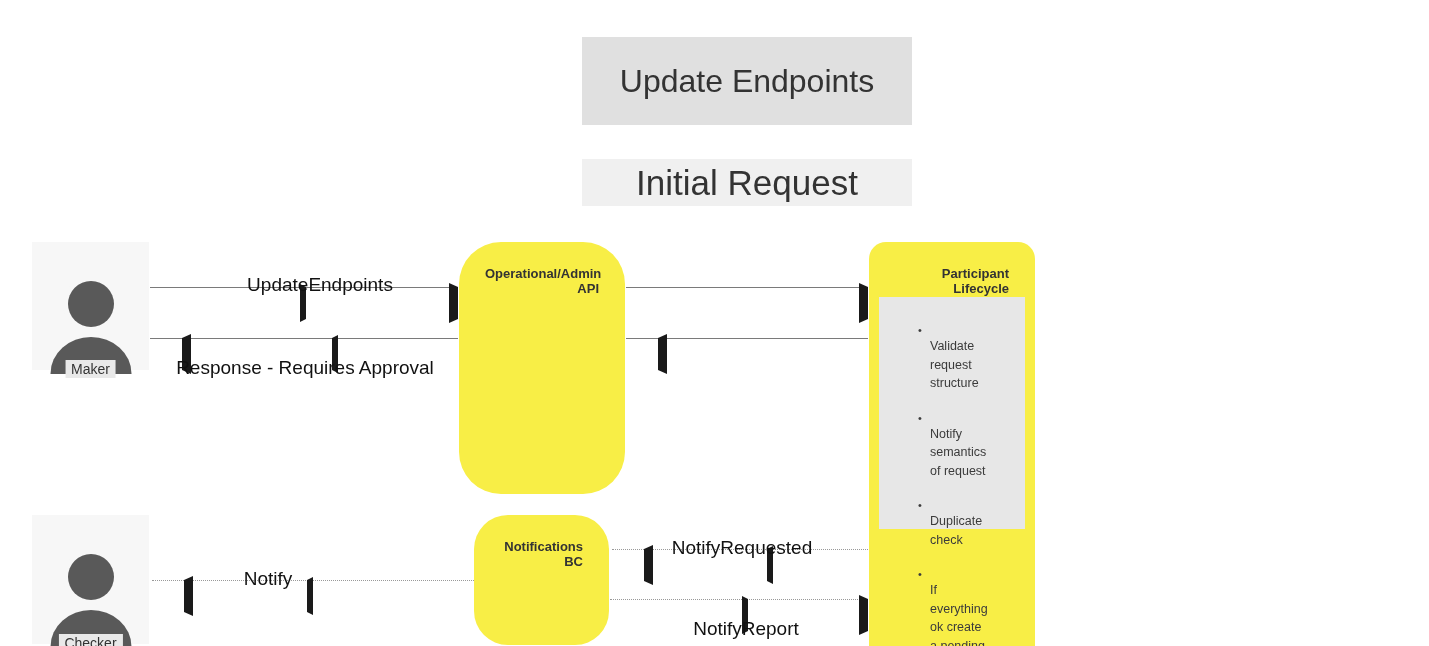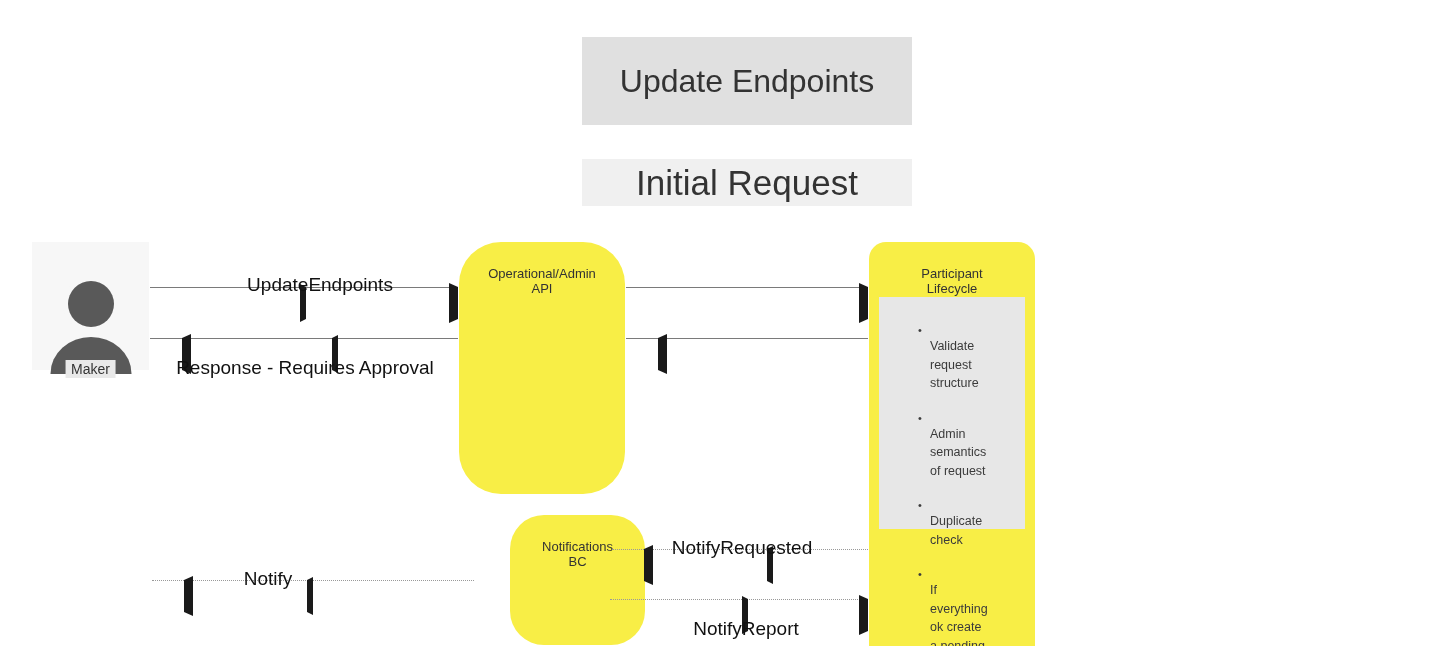--- a/index.html
+++ b/index.html
@@ -37,22 +37,22 @@
     background:var(--actor-icon);border-radius:41px 41px 0 0 / 37px 37px 0 0;}
   .person .head{position:absolute;left:50%;transform:translateX(-50%);top:9px;width:46px;height:46px;
     border-radius:50%;background:var(--actor-icon);box-shadow:0 0 0 5px var(--actor-fill);}
   .actor-label{position:absolute;left:50%;transform:translateX(-50%);bottom:-8px;
     background:var(--label-bg);padding:1px 6px;font-size:14px;color:var(--text-dark);white-space:nowrap;}
 
   
   .component{position:absolute;background:var(--component-fill);}
   .comp-api{left:427px;top:210px;width:166px;height:252px;border-radius:42px;}
   .comp-plm{left:837px;top:210px;width:166px;height:423px;border-radius:17px;}
-  .comp-nbc{left:442px;top:483px;width:135px;height:130px;border-radius:34px;margin-left:36px;}
-  .comp-title{font-weight:normal;font-size:13px;color:var(--text-dark);text-align:center;
+  .comp-nbc{left:442px;top:483px;width:135px;height:130px;border-radius:34px;}
+  .comp-title{font-weight:bold;font-size:13px;color:var(--text-dark);text-align:right;
     padding:8px 10px 0 10px;line-height:15px;}
 
   
   .panel{position:absolute;left:10px;width:146px;background:var(--panel-fill);}
   .panel-validate{top:55px;height:232px;}
   .panel-notify{top:300px;height:47px;}
   .panel ul{list-style:none;padding:8px 6px 6px 14px;margin-left:9px;}
   .panel li{position:relative;font-size:12.5px;line-height:18.5px;color:#3b3b3b;
     padding-left:12px;margin-bottom:0;}
   .panel li::before{content:"\2022";position:absolute;left:0;top:0;font-size:11px;color:#3b3b3b;}
@@ -105,31 +105,38 @@
   </div>
 
   <div class="actor actor-maker">
     <div class="person">
       <div class="torso"></div>
       <div class="head"></div>
     </div>
     <div class="actor-label">Maker</div>
   </div>
 
+  <div class="actor actor-checker">
+    <div class="person">
+      <div class="torso"></div>
+      <div class="head"></div>
+    </div>
+    <div class="actor-label">Checker</div>
+  </div>
 
   <div class="component comp-api">
     <div class="comp-title">Operational/Admin API</div>
   </div>
 
   <div class="component comp-plm">
     <div class="comp-title">Participant Lifecycle Management</div>
     <div class="panel panel-validate">
       <ul>
         <li>Validate request structure</li>
-        <li>Admin semantics of request</li>
+        <li>Notify semantics of request</li>
         <li>Duplicate check</li>
         <li>If everything ok create a pending approval state and return a pending resp</li>
       </ul>
     </div>
   </div>
 
   <div class="component comp-nbc">
     <div class="comp-title">Notifications BC</div>
   </div>
 

